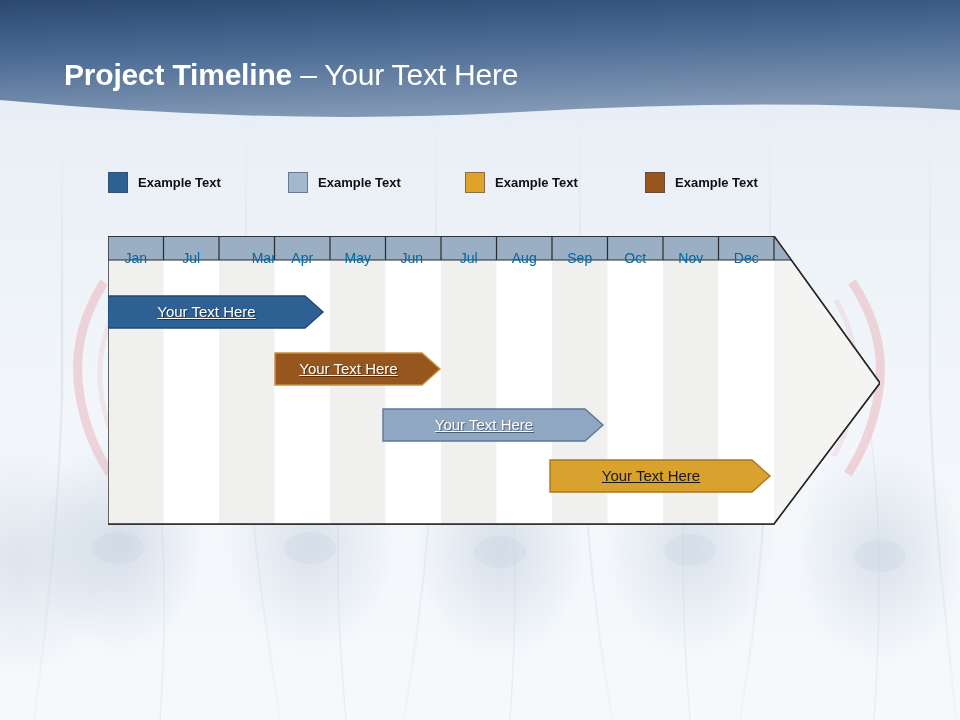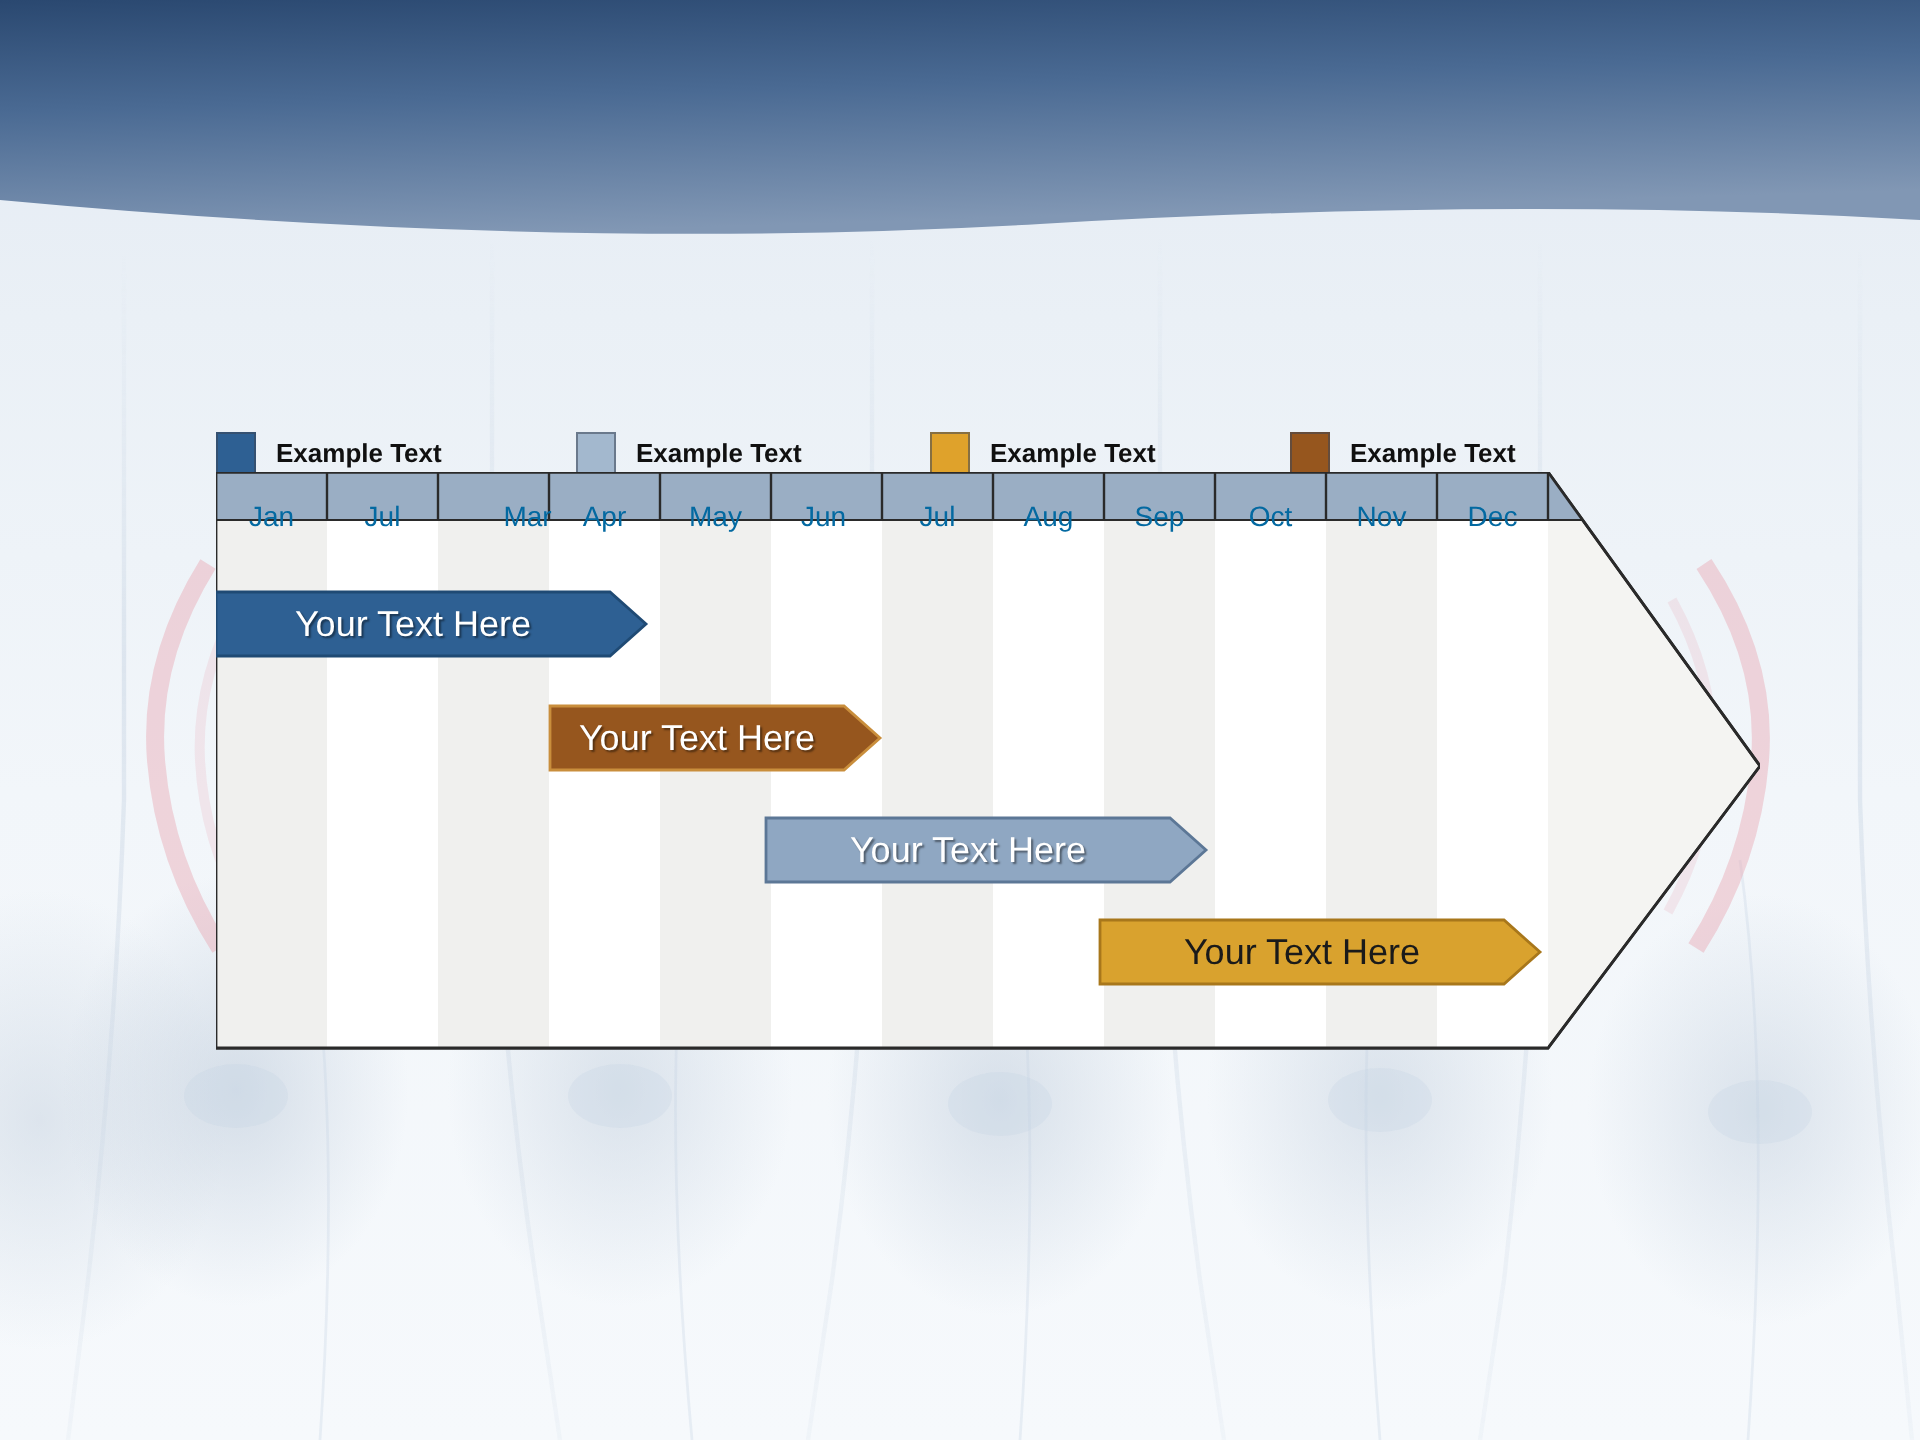--- a/index.html
+++ b/index.html
@@ -77,21 +77,20 @@
     top: 170px;
     width: 700px;
     height: 24px;
   }
   .legend-item {
     position: absolute;
     top: 0;
     display: flex;
     align-items: center;
     height: 24px;
-    margin-top: 44px;
   }
   .legend-swatch {
     width: 20px;
     height: 21px;
     border: 1px solid rgba(60,70,85,0.55);
     box-sizing: border-box;
     flex: 0 0 auto;
   }
   .legend-label {
     margin-left: 10px;
@@ -122,23 +121,24 @@
     text-align: center;
     font-size: 14px;
     color: #0369a1;
     pointer-events: none;
   }
 
   .bar-label {
     position: absolute;
     height: 20px;
     line-height: 20px;
-    font-size: 18px;
+    font-size: 15px;
     white-space: nowrap;
     pointer-events: none;
+    text-decoration: underline;
   }
   .bar-label.light {
     color: #ffffff;
     text-shadow: 1px 1px 1px rgba(0,0,0,0.45);
   }
   .bar-label.dark {
     color: #1a1a1a;
   }
 </style>
 </head>
@@ -195,20 +195,23 @@
     <defs>
       <linearGradient id="hdrG" x1="0" y1="0" x2="0.25" y2="1">
         <stop offset="0%" stop-color="#2A4870"></stop>
         <stop offset="45%" stop-color="#4A6A93"></stop>
         <stop offset="100%" stop-color="#8197b4"></stop>
       </linearGradient>
     </defs>
     <path d="M 0,0 L 960,0 L 960,110 Q 760,98 520,112 Q 280,126 0,100 Z" fill="url(#hdrG)"></path>
   </svg>
 
+  <div class="slide-title">
+    <span class="t-bold">Project Timeline</span><span class="t-light"> – Your Text Here</span>
+  </div>
 
   <div class="legend">
     <div class="legend-item" style="left:0px;">
       <span class="legend-swatch" style="background: rgb(46, 96, 147);"></span>
       <span class="legend-label">Example Text</span>
     </div>
     <div class="legend-item" style="left:180px;">
       <span class="legend-swatch" style="background: rgb(163, 184, 206);"></span>
       <span class="legend-label">Example Text</span>
     </div>

